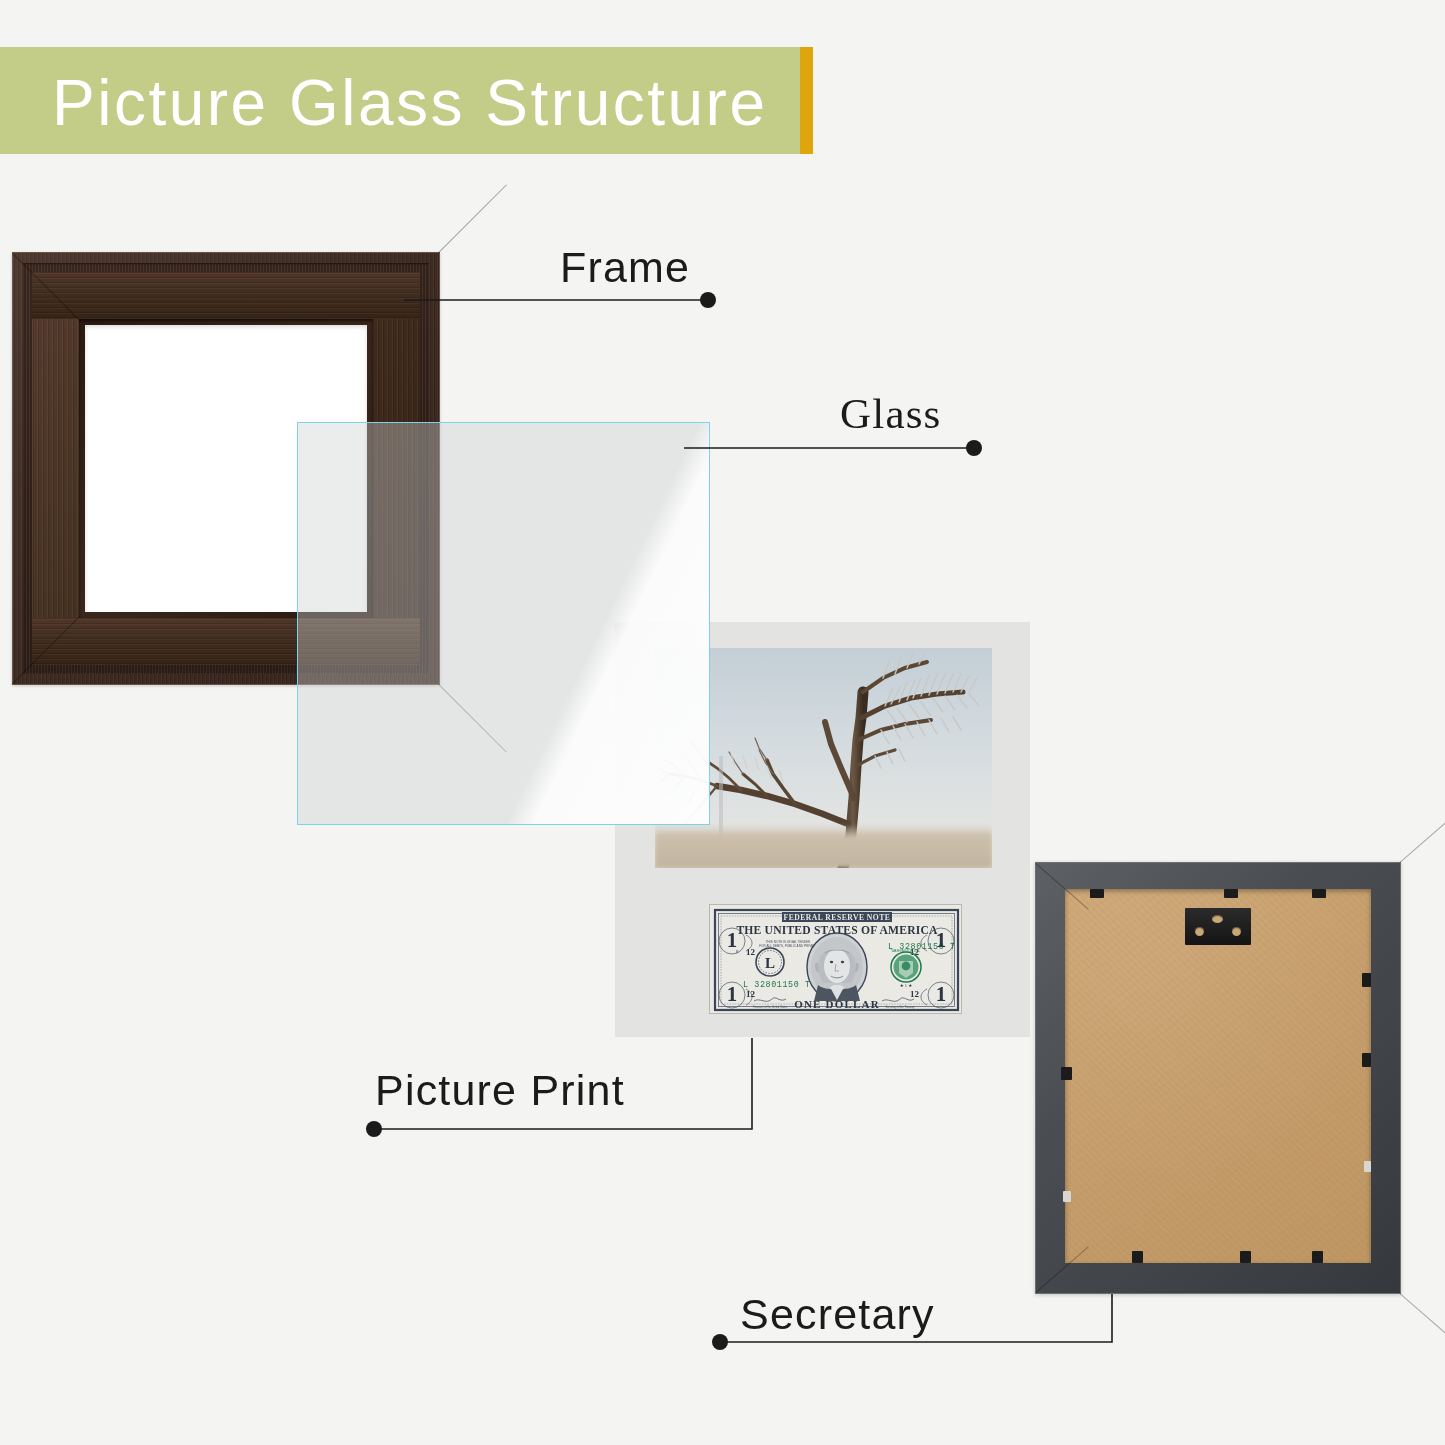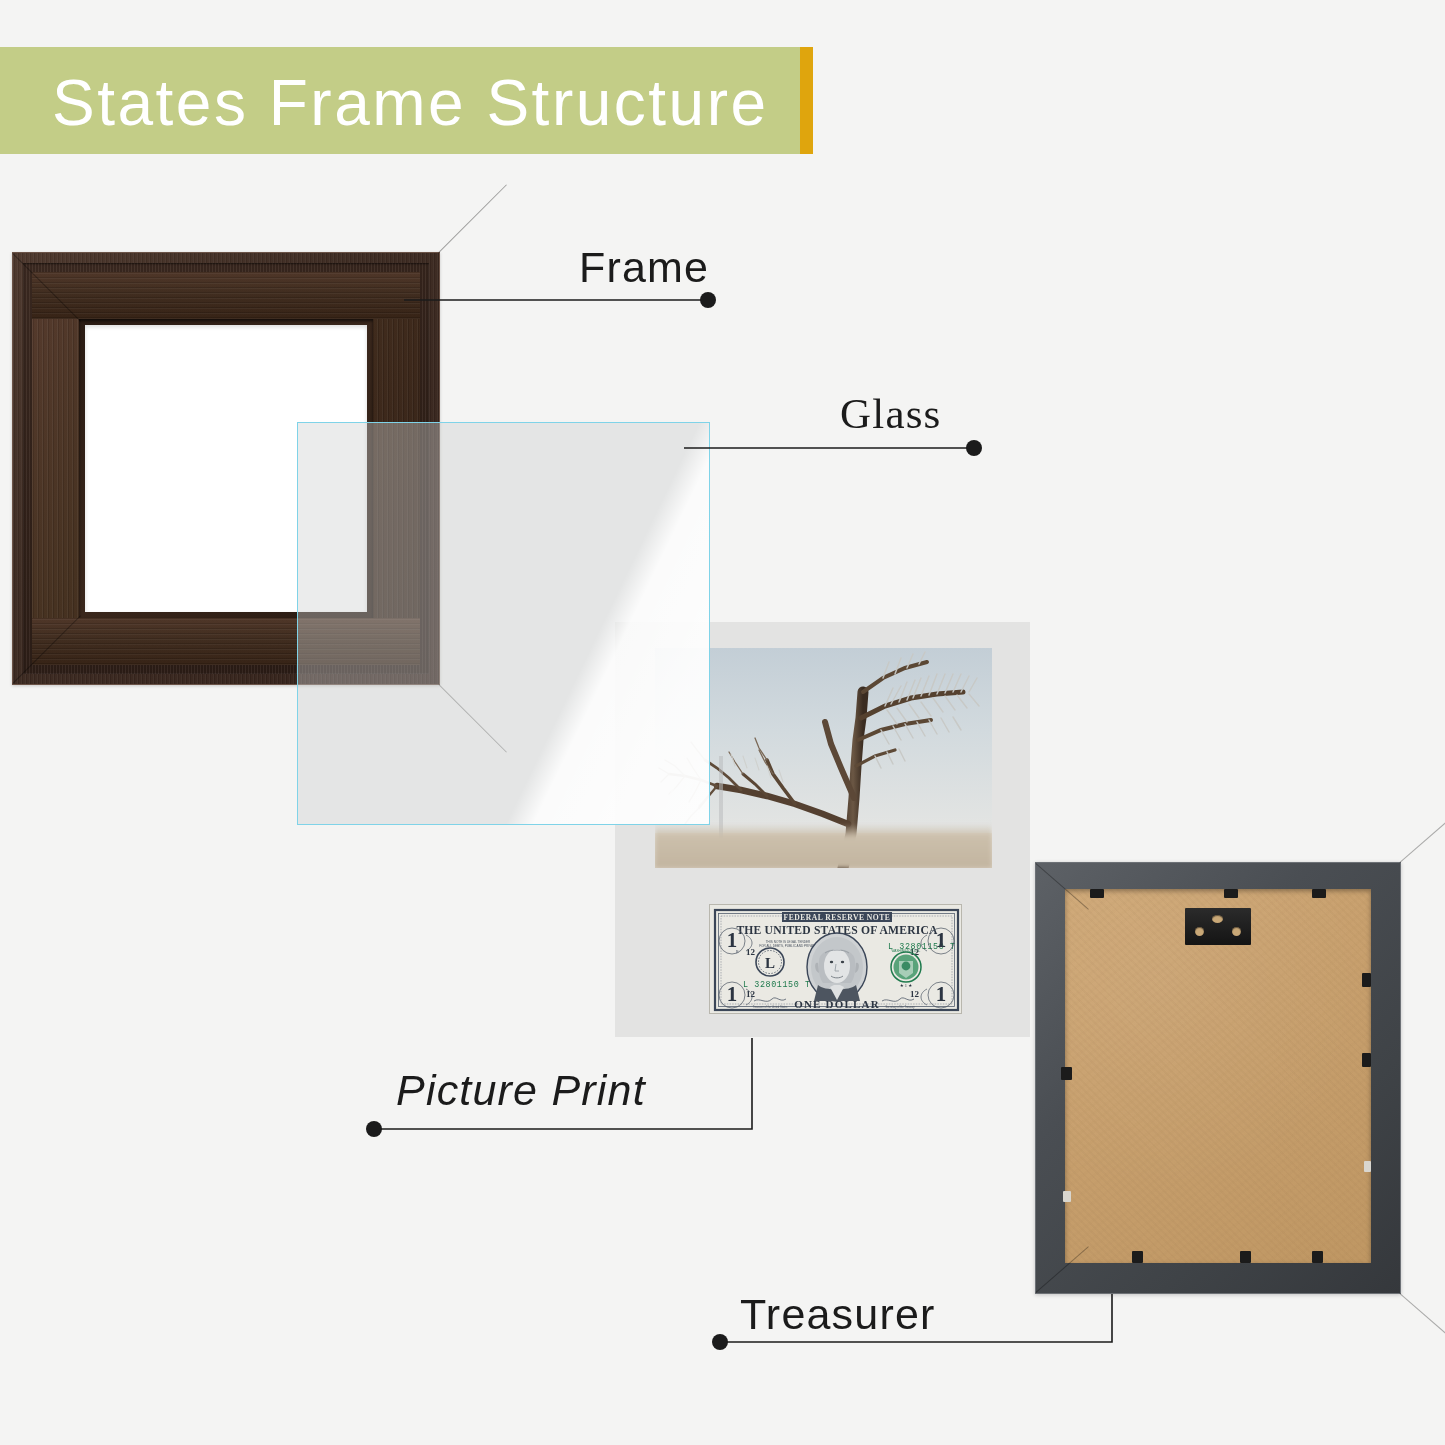--- a/index.html
+++ b/index.html
@@ -306,21 +306,21 @@
   }
   .leader circle { fill: #1b1b1b; }
 </style>
 </head>
 <body>
 
 <div id="stage">
 
   <div id="title-banner"></div>
   <div id="title-accent"></div>
-  <div id="title-text">States Frame Structure</div>
+  <div id="title-text">Picture Glass Structure</div>
 
   <div id="frame">
     <div class="frame-layer" id="frame-outer"></div>
     <div class="frame-layer" id="frame-groove"></div>
     <div class="frame-layer" id="frame-face"></div>
     <div class="frame-layer" id="frame-rail-top"></div>
     <div class="frame-layer" id="frame-rail-bottom"></div>
     <div class="frame-layer" id="frame-lip"></div>
     <div class="frame-layer" id="frame-window"></div>
     <div class="miter" id="miter-tl"></div>
@@ -505,37 +505,37 @@
     <div class="clip" style="right:29px; top:298px; width:7px; height:11px; background:#d9d6cf;"></div>
 
     <div class="clip" style="left:25px; top:204px; width:11px; height:13px;"></div>
     <div class="clip" style="left:27px; top:328px; width:8px; height:11px; background:#d9d6cf;"></div>
 
     <div class="clip" style="left:96px;  bottom:30px; width:11px; height:12px;"></div>
     <div class="clip" style="left:204px; bottom:30px; width:11px; height:12px;"></div>
     <div class="clip" style="left:276px; bottom:30px; width:11px; height:12px;"></div>
   </div>
 
-  <div class="callout-label" style="left:560px; top:243px;margin-left:19px;">Frame</div>
+  <div class="callout-label" style="left:560px; top:243px;">Frame</div>
   <svg class="leader" style="left:400px; top:280px;" width="330" height="40">
     <line x1="4" y1="20" x2="302" y2="20"></line>
     <circle cx="308" cy="20" r="8"></circle>
   </svg>
 
   <div class="callout-label" style="left:840px; top:389px;font-family:Liberation Serif, serif;">Glass</div>
   <svg class="leader" style="left:680px; top:426px;" width="320" height="40">
     <line x1="4" y1="22" x2="288" y2="22"></line>
     <circle cx="294" cy="22" r="8"></circle>
   </svg>
 
-  <div class="callout-label" style="left:396px; top:1066px;font-style:italic;">Picture Print</div>
+  <div class="callout-label" style="left:375px; top:1066px;">Picture Print</div>
   <svg class="leader" style="left:362px; top:1030px;" width="400" height="130">
     <polyline points="16,99 390,99 390,8"></polyline>
     <circle cx="12" cy="99" r="8"></circle>
   </svg>
 
-  <div class="callout-label" style="left:740px; top:1290px;">Treasurer</div>
+  <div class="callout-label" style="left:740px; top:1290px;">Secretary</div>
   <svg class="leader" style="left:708px; top:1258px;" width="430" height="130">
     <polyline points="16,84 404,84 404,36"></polyline>
     <circle cx="12" cy="84" r="8"></circle>
   </svg>
 
 </div>
 
 </body></html>

